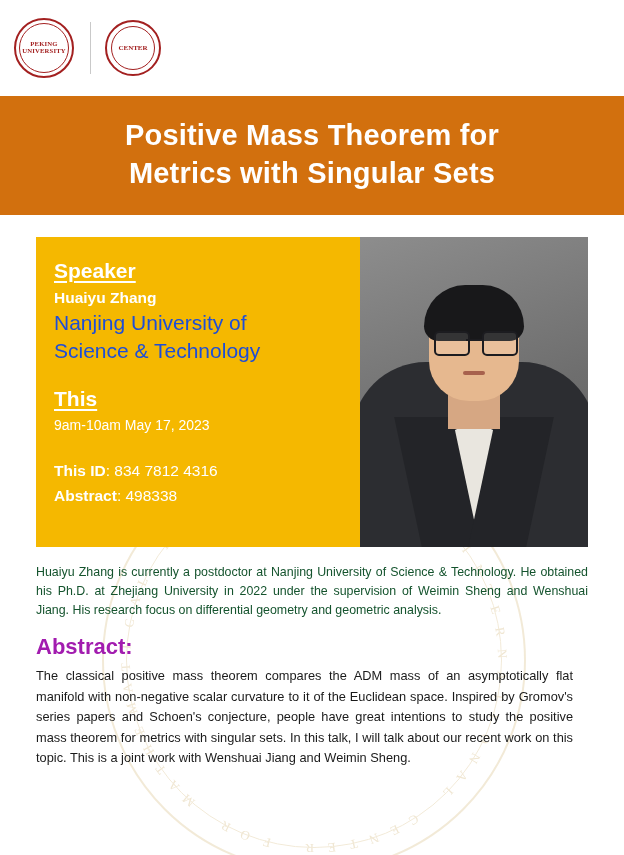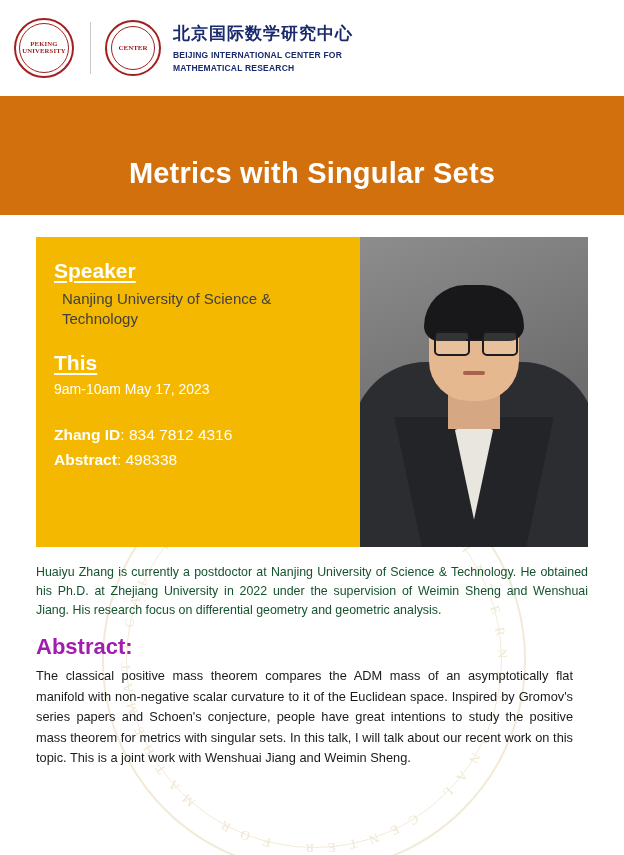--- a/index.html
+++ b/index.html
@@ -184,25 +184,24 @@
     text-underline-offset: 3px;
     margin-bottom: 6px;
   }
   .speaker-name {
     font-size: 15.5px;
     font-weight: bold;
     color: #ffffff;
     margin-bottom: 2px;
   }
   .speaker-aff {
-    font-size: 15px;
-    color: #404040;
+    font-size: 21px;
+    color: #1d4ed8;
     line-height: 1.35;
     max-width: 250px;
-    margin-left: 8px;
   }
   .time-block {
     margin-top: 22px;
   }
   .time-value {
     font-size: 14px;
     color: #ffffff;
     margin-top: 3px;
   }
   .zoom-block {
@@ -367,30 +366,25 @@
     <div class="seal-inner">PEKING UNIVERSITY</div>
   </div>
 
   <div class="divider-v"></div>
 
   <div class="bicmr-seal">
     <div class="inner-dot"></div>
     <span>CENTER</span>
   </div>
 
-  <div class="header-text">
-    <div class="header-cn">北京国际数学研究中心</div>
-    <div class="header-en">BEIJING INTERNATIONAL CENTER FOR</div>
-    <div class="header-en">MATHEMATICAL RESEARCH</div>
-  </div>
 </div>
 
 <div class="title-band">
   <h1>
-    <br>
+    <span>Positive Mass Theorem for</span><br>
     <span>Metrics with Singular Sets</span>
   </h1>
 </div>
 
 <div class="watermark">
   <div class="wm-text" id="wm-text">
       <span style="transform: rotate(-90deg) translate(196px) rotate(90deg);">B</span>
       <span style="transform: rotate(-83.3333deg) translate(196px) rotate(90deg);">E</span>
       <span style="transform: rotate(-76.6667deg) translate(196px) rotate(90deg);">I</span>
       <span style="transform: rotate(-70deg) translate(196px) rotate(90deg);">J</span>
@@ -444,30 +438,31 @@
       <span style="transform: rotate(250deg) translate(196px) rotate(90deg);">R</span>
       <span style="transform: rotate(256.667deg) translate(196px) rotate(90deg);">C</span>
       <span style="transform: rotate(263.333deg) translate(196px) rotate(90deg);">H</span>
     </div>
 </div>
 
 <div class="card-wrap">
   <div class="card">
     <div class="card-left">
       <div class="label-underline">Speaker</div>
+      <div class="speaker-name">Huaiyu Zhang</div>
       <div class="speaker-aff">Nanjing University of Science &amp; Technology</div>
 
       <div class="time-block">
         <div class="label-underline">This</div>
         <div class="time-value">9am-10am  May 17, 2023</div>
       </div>
 
       <div class="zoom-block">
         <div>
-          <b>Zhang ID</b><span>: 834 7812 4316</span>
+          <b>This ID</b><span>: 834 7812 4316</span>
         </div>
         <div>
           <b>Abstract</b><span>: 498338</span>
         </div>
       </div>
     </div>
 
     <div class="card-photo">
       <div class="photo-bg"></div>
       <div class="ph-body"></div>

